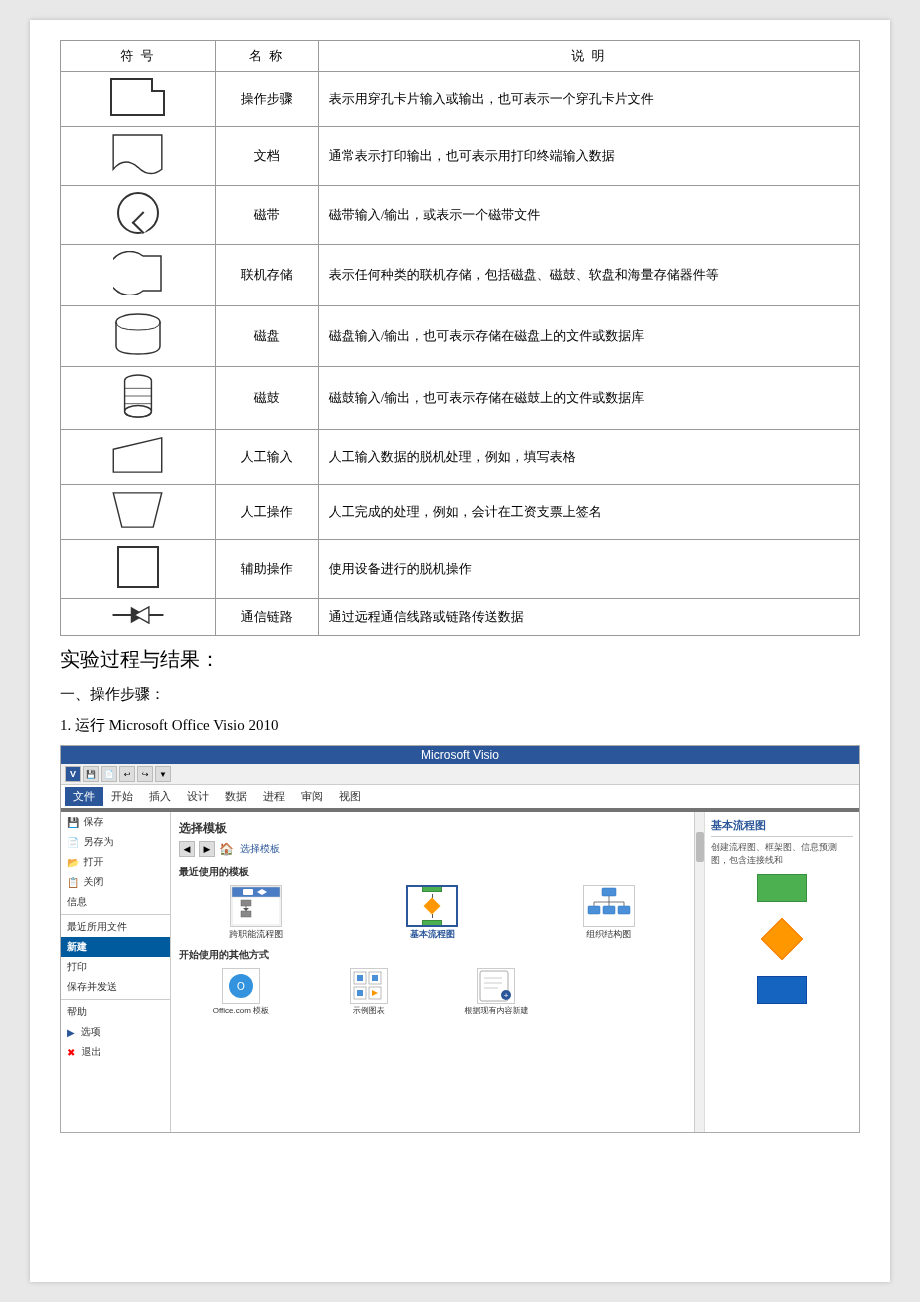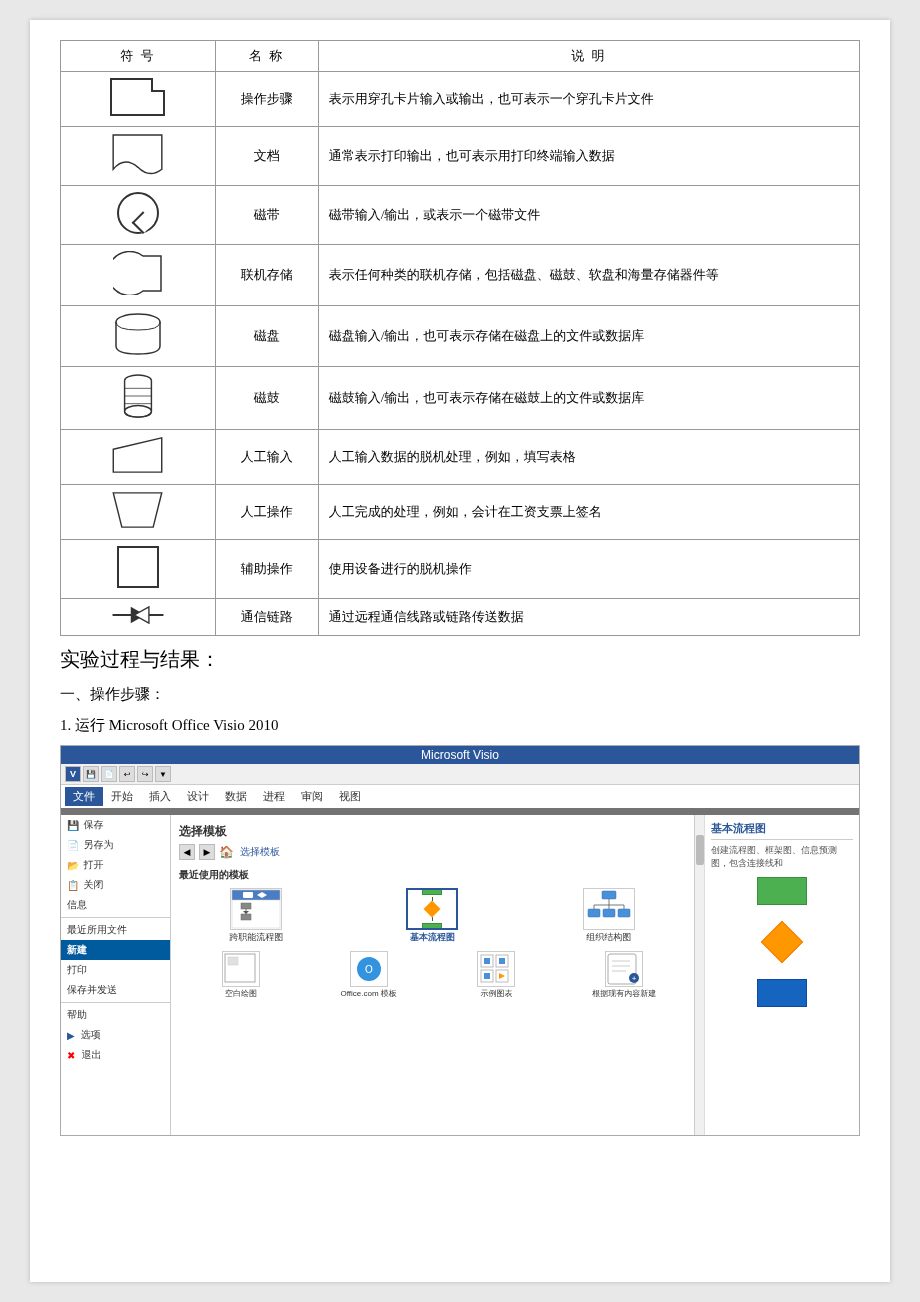--- a/index.html
+++ b/index.html
@@ -239,21 +239,21 @@
       align-items: center;
       justify-content: center;
       font-size: 8px;
       cursor: pointer;
     }
     .visio-menu {
       display: flex;
       gap: 0;
       padding: 2px 4px;
       background: white;
-      border-bottom: 7px solid #737373;
+      border-bottom: 4px solid #737373;
     }
     .visio-menu-item {
       padding: 2px 8px;
       font-size: 11px;
       cursor: pointer;
       color: #333;
     }
     .visio-menu-item.active {
       background: #2b579a;
       color: white;
@@ -753,32 +753,24 @@
                 <line x1="40" y1="16" x2="40" y2="20" stroke="#555" stroke-width="0.8"></line>
                 <rect x="4" y="20" width="12" height="8" fill="#4a90d9" stroke="#2b70b9" stroke-width="0.5" rx="1"></rect>
                 <rect x="19" y="20" width="12" height="8" fill="#4a90d9" stroke="#2b70b9" stroke-width="0.5" rx="1"></rect>
                 <rect x="34" y="20" width="12" height="8" fill="#4a90d9" stroke="#2b70b9" stroke-width="0.5" rx="1"></rect>
               </svg>
             </div>
             <div class="template-label">组织结构图</div>
           </div>
         </div>
 
+        <div class="other-methods-label">开始使用的其他方式</div>
 
         <div class="other-methods-grid">
 
-          <div class="other-method-item">
-            <div class="other-method-thumb">
-              <svg width="36" height="34" viewBox="0 0 36 34" xmlns="http://www.w3.org/2000/svg">
-                <rect x="2" y="2" width="30" height="28" fill="white" stroke="#aaa" stroke-width="1"></rect>
-                <rect x="5" y="5" width="10" height="8" fill="#e0e0e0" stroke="#ccc" stroke-width="0.5"></rect>
-              </svg>
-            </div>
-            <div class="other-method-label">空白绘图</div>
-          </div>
 
           <div class="other-method-item">
             <div class="other-method-thumb">
               <svg width="36" height="34" viewBox="0 0 36 34" xmlns="http://www.w3.org/2000/svg">
                 <circle cx="18" cy="17" r="12" fill="#0078d7" opacity="0.8"></circle>
                 <text x="18" y="21" text-anchor="middle" fill="white" font-size="10" font-family="Arial">O</text>
               </svg>
             </div>
             <div class="other-method-label">Office.com 模板</div>
           </div>

